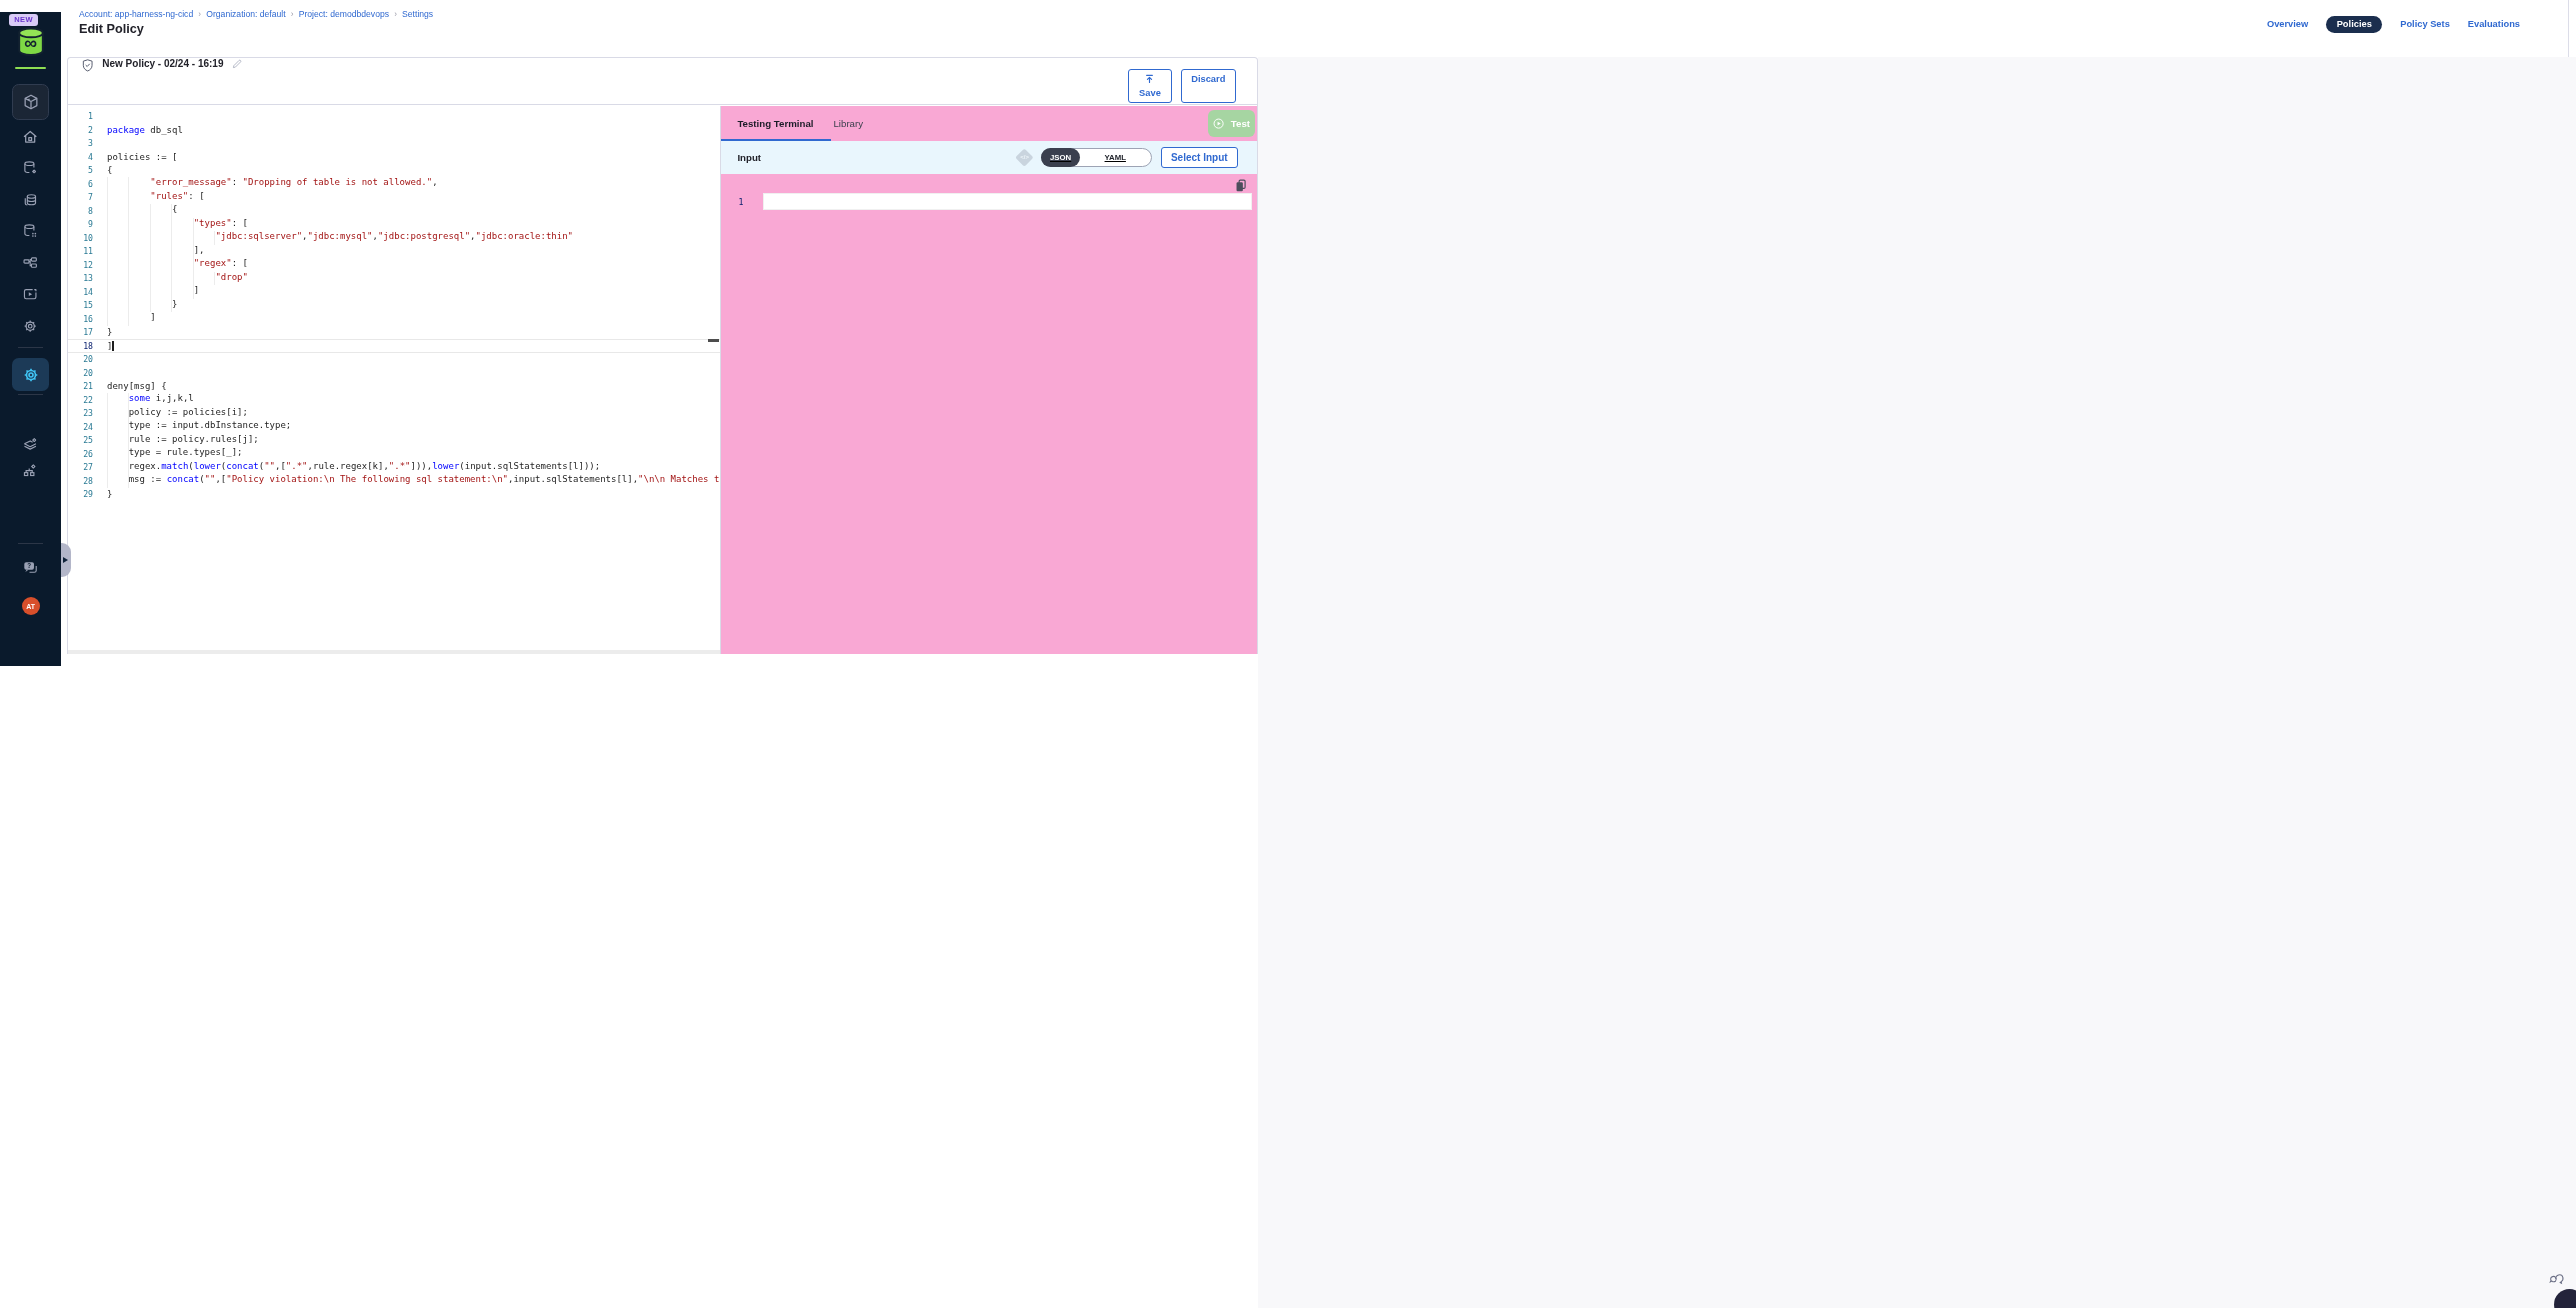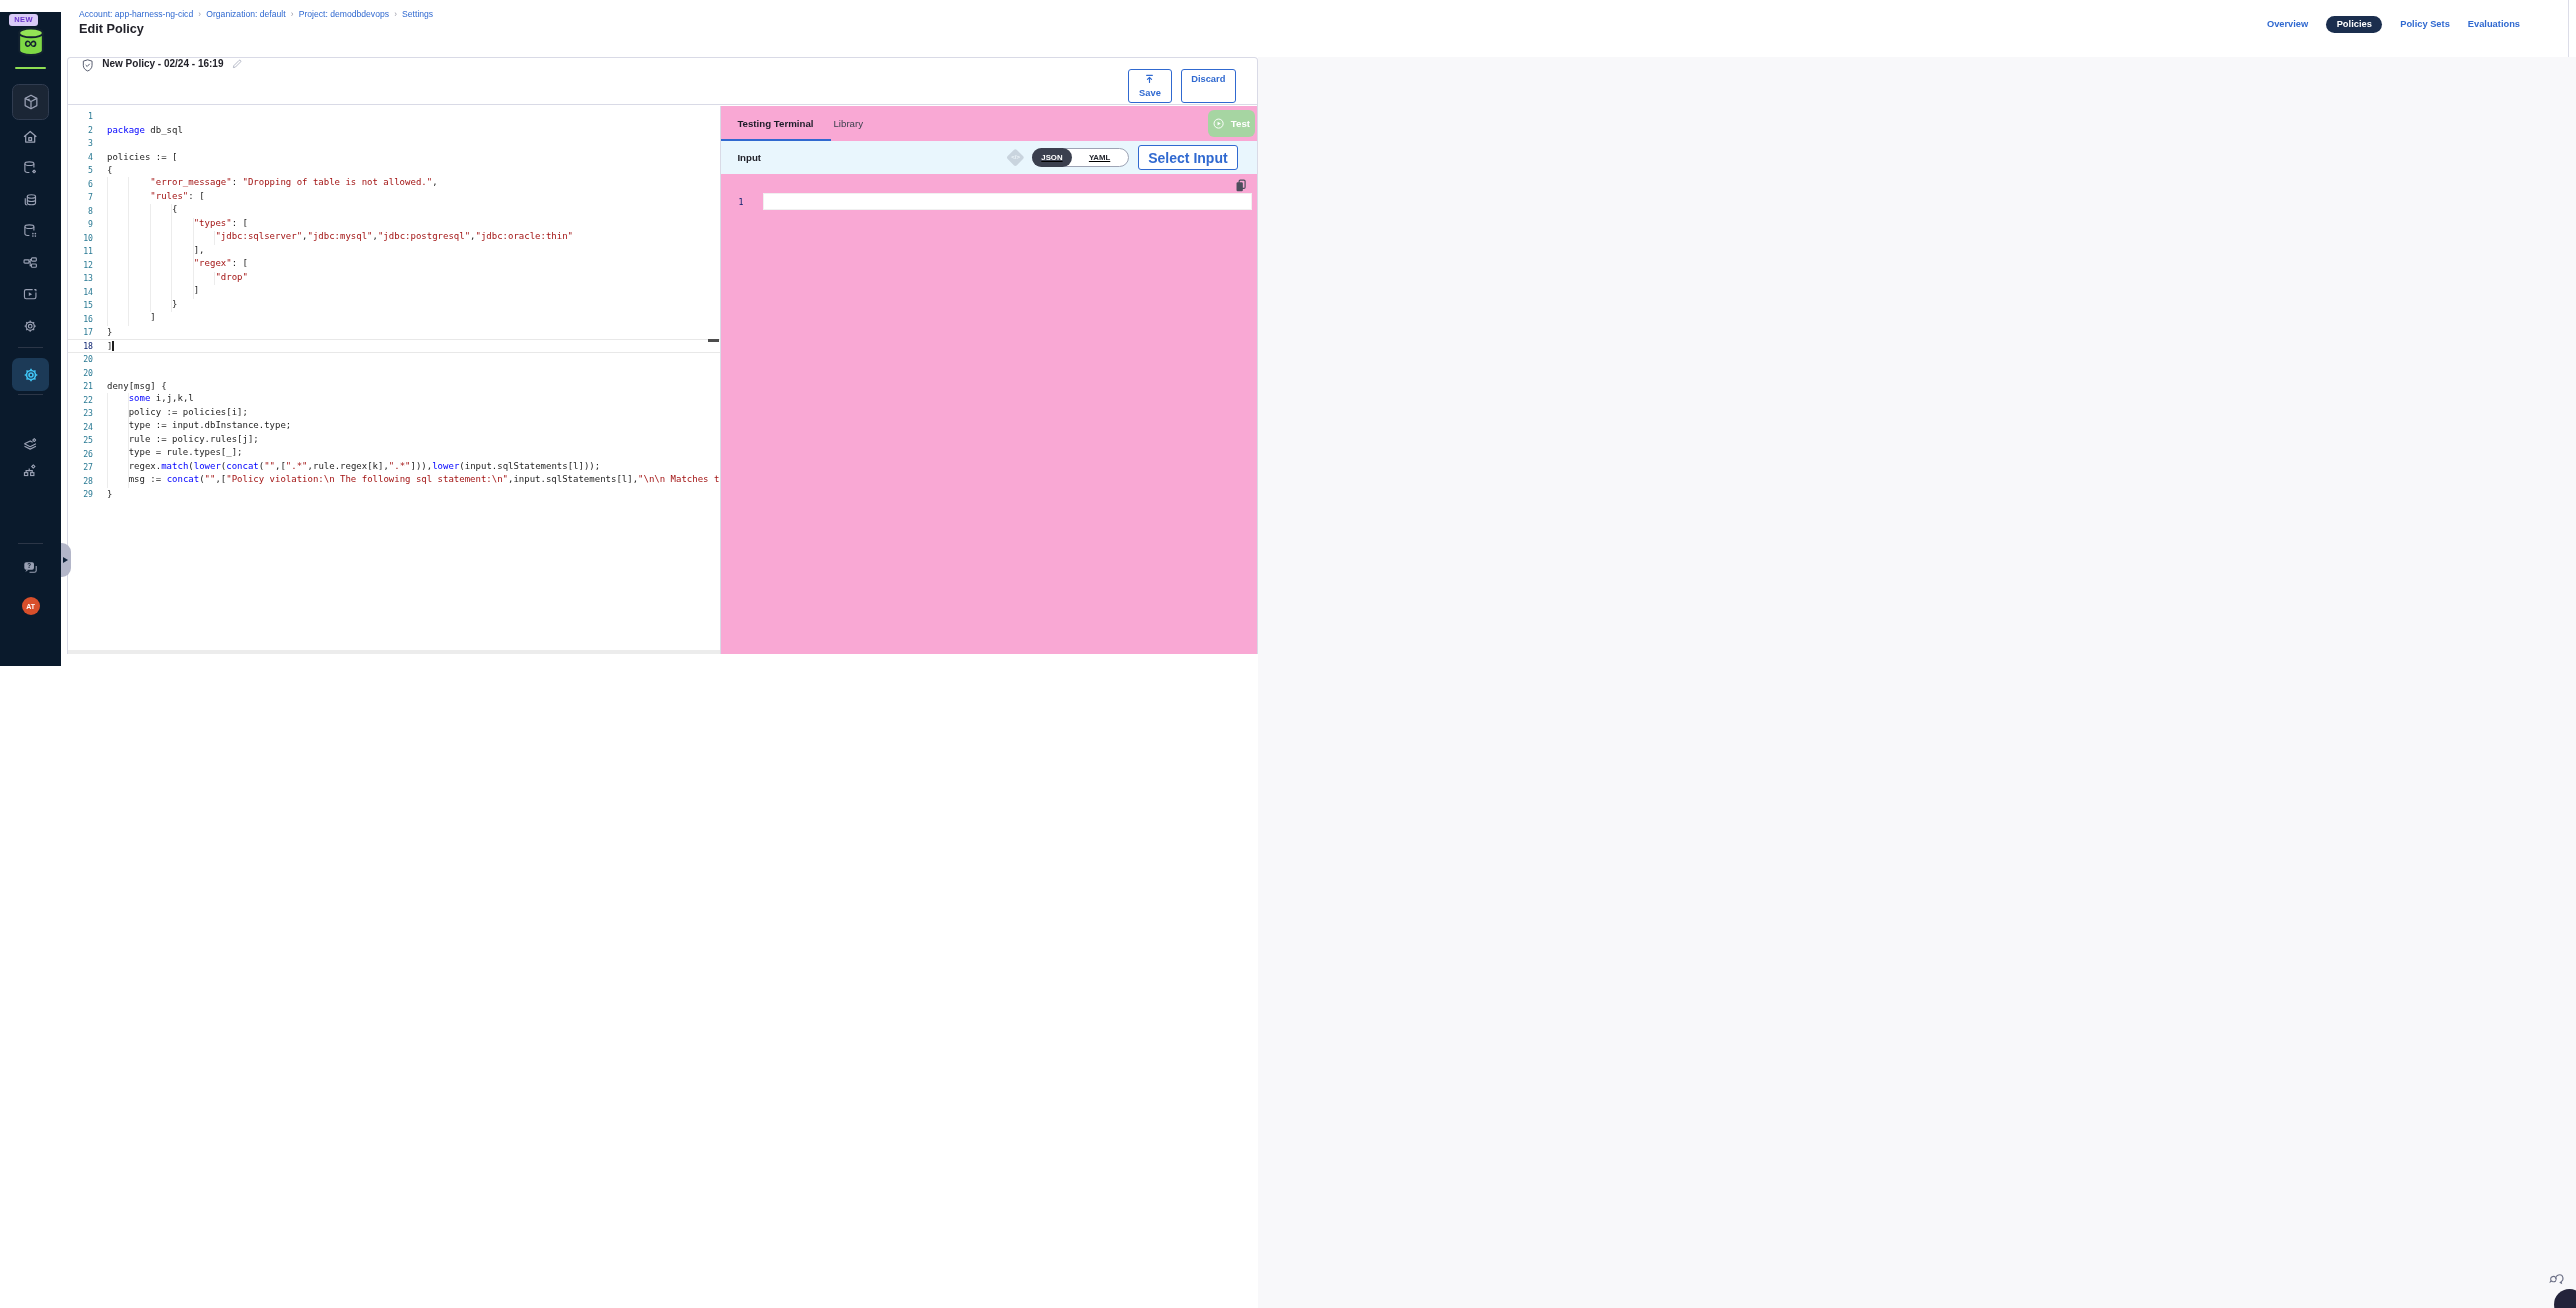--- a/index.html
+++ b/index.html
@@ -85,23 +85,23 @@
               background:#a6d5a2; border:none; color:#fff; font-size:9.7px; font-weight:bold;
               display:flex; align-items:center; justify-content:center; gap:7px; cursor:default;
               font-family:"Liberation Sans", sans-serif; }
   .input-row { height:33px; background:#e9f6fd; display:flex; align-items:center; padding:0 19.4px 0 16.4px; }
   .input-label { font-size:9.7px; font-weight:bold; color:#22222a; flex:1; }
   .code-diamond { width:12.7px; height:12.7px; background:#c9d4de; transform:rotate(45deg); border-radius:2.2px;
                   display:flex; align-items:center; justify-content:center; margin-right:10.4px; flex:none; }
   .code-diamond span { transform:rotate(-45deg); color:#eef5fa; font-size:6px; font-weight:bold; }
   .fmt-toggle { display:flex; align-items:center; background:#fff; border:0.7px solid #9da3b4;
                 border-radius:9.7px; height:18.6px; margin-right:9px; flex:none; cursor:pointer;text-decoration:underline; }
-  .fmt-opt { font-size:7.8px; font-weight:bold; padding:0 18px; color:#22252d; line-height:17px; }
+  .fmt-opt { font-size:7.8px; font-weight:bold; padding:0 25px; color:#22252d; line-height:17px; }
   .fmt-opt.active { background:#3a3f4e; color:#fff; border-radius:9.7px; height:18.6px; margin:-0.7px; padding:0.7px 9px; }
-  .select-input-btn { border:0.7px solid #3069d0; background:#fff; color:#3069d0; font-size:14px; font-weight:bold;
+  .select-input-btn { border:0.7px solid #3069d0; background:#fff; color:#3069d0; font-size:10px; font-weight:bold;
                       border-radius:3px; padding:3.7px 9px; cursor:pointer; flex:none;
                       font-family:"Liberation Sans", sans-serif; }
   .input-editor { position:relative; padding-top:19.4px; }
   .copy-btn { position:absolute; right:10.4px; top:4.5px; width:12px; height:13.4px; cursor:pointer; }
   .in-line { display:flex; align-items:center; height:16.4px; }
   .in-ln { width:22.4px; text-align:right; font-family:"DejaVu Sans Mono", monospace; font-size:8.2px; color:#0b216f; flex:none; }
   .in-active-box { margin-left:20px; flex:1; margin-right:5.2px; height:16.4px; border:1.5px solid #f0f0f0;
                    background:#fff; font-family:"DejaVu Sans Mono", monospace; font-size:9px; }
 
   

